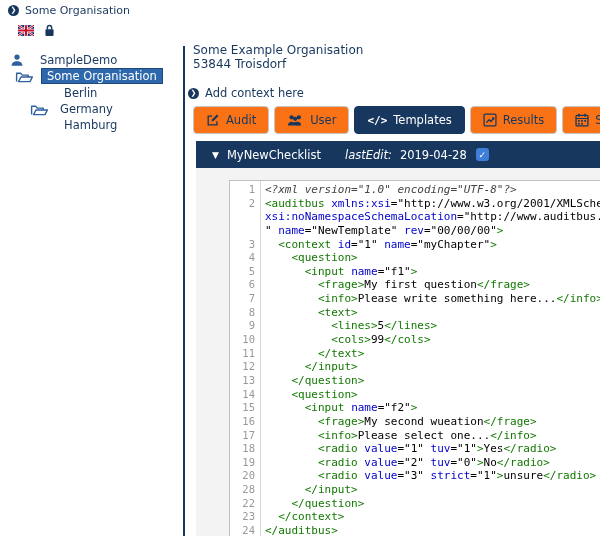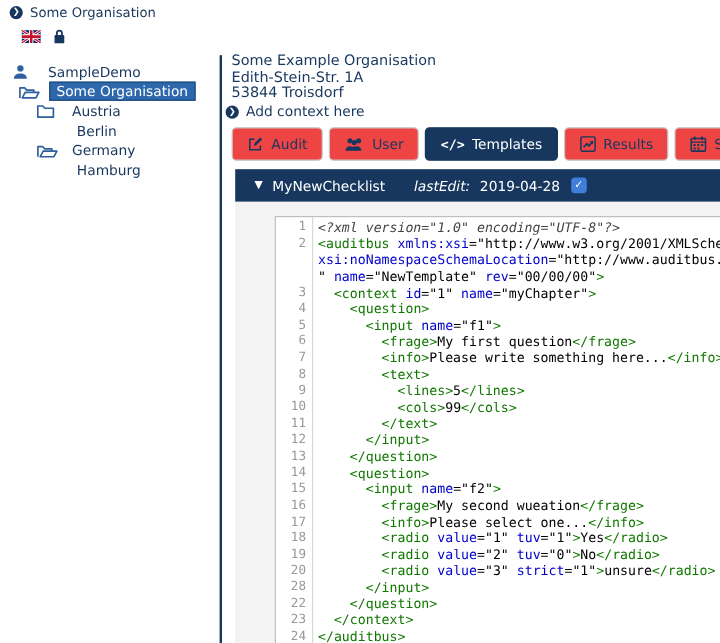--- a/index.html
+++ b/index.html
@@ -23,21 +23,21 @@
   .tree-label.sel{background:#2e68ac;color:#fff;border:1px solid #1d4a7a;padding:0 5px;}
 
   
   .vline{left:183px;top:46px;width:2px;bottom:0;background:#17375e;}
   .addr{left:193px;top:44px;font-size:12px;font-weight:normal;line-height:13.5px;color:#17375e;}
   .addloc{left:188px;top:86px;display:flex;align-items:center;gap:6px;font-size:11.5px;color:#17375e;cursor:pointer;}
 
   
   .tabs{left:193px;top:106px;right:-2px;height:28px;display:flex;gap:5px;}
   .tab{display:flex;align-items:center;gap:6px;padding:0 12px;border:1px solid #c6c6c6;border-radius:4px;
-       background:#ef4444;color:#17375e;font-size:11.5px;white-space:nowrap;cursor:pointer;}
+       background:#f97316;color:#17375e;font-size:11.5px;white-space:nowrap;cursor:pointer;}
   .tab .tic{display:inline-flex;align-items:center;}
   .tab.active{background:#17375e;border-color:#17375e;color:#fff;}
   .tab .code-txt{font-family:"DejaVu Sans Mono",monospace;font-size:11px;font-weight:bold;}
 
   
   .panel{left:196px;top:141px;right:-2px;bottom:-2px;background:#f3f3f3;}
   .clbar{position:absolute;left:0;top:0;right:0;height:27px;background:#17375e;color:#fff;
          display:flex;align-items:center;font-size:11.5px;padding-left:16px;cursor:pointer;}
   .caret{font-size:9px;margin-right:8px;}
   .clname{font-weight:bold;font-weight:normal;text-align:right;}
@@ -97,28 +97,20 @@
     </div>
     <div class="tree-item" style="padding-left: 15px;">
       <span class="tree-ic">
         <svg width="19" height="13" viewBox="0 0 20 14" fill="none" stroke="#2e5f9e" stroke-width="1.5" stroke-linejoin="round">
           <path d="M1.5 12.5v-9h4.3l1.8 2h6.4v2"></path>
           <path d="M3.6 12.5l2.6-5h12.3l-2.6 5z"></path>
         </svg>
       </span>
       <span class="tree-label sel">Some Organisation</span>
     </div>
-    <div class="tree-item" style="padding-left: 30px;">
-      <span class="tree-ic">
-        <svg width="16" height="13" viewBox="0 0 17 14" fill="none" stroke="#2e5f9e" stroke-width="1.5" stroke-linejoin="round">
-          <path d="M1.5 12.5v-10h4.5l1.8 2h7.7v8z"></path>
-        </svg>
-      </span>
-      <span class="tree-label">Austria</span>
-    </div>
     <div class="tree-item" style="padding-left: 60px;">
       <span class="tree-label">Berlin</span>
     </div>
     <div class="tree-item" style="padding-left: 30px;">
       <span class="tree-ic">
         <svg width="19" height="13" viewBox="0 0 20 14" fill="none" stroke="#2e5f9e" stroke-width="1.5" stroke-linejoin="round">
           <path d="M1.5 12.5v-9h4.3l1.8 2h6.4v2"></path>
           <path d="M3.6 12.5l2.6-5h12.3l-2.6 5z"></path>
         </svg>
       </span>
@@ -126,21 +118,20 @@
     </div>
     <div class="tree-item" style="padding-left: 60px;">
       <span class="tree-label">Hamburg</span>
     </div>
   </nav>
 
 <div class="abs vline"></div>
 
 <div class="abs addr">
   <div>Some Example Organisation</div>
-  <div>Edith-Stein-Str. 1A</div>
   <div>53844 Troisdorf</div>
 </div>
 
 <div class="abs addloc">
   <span class="circle-ic">❯</span>
   <span>Add context here</span>
 </div>
 
 <div class="abs tabs">
     <div class="tab">

